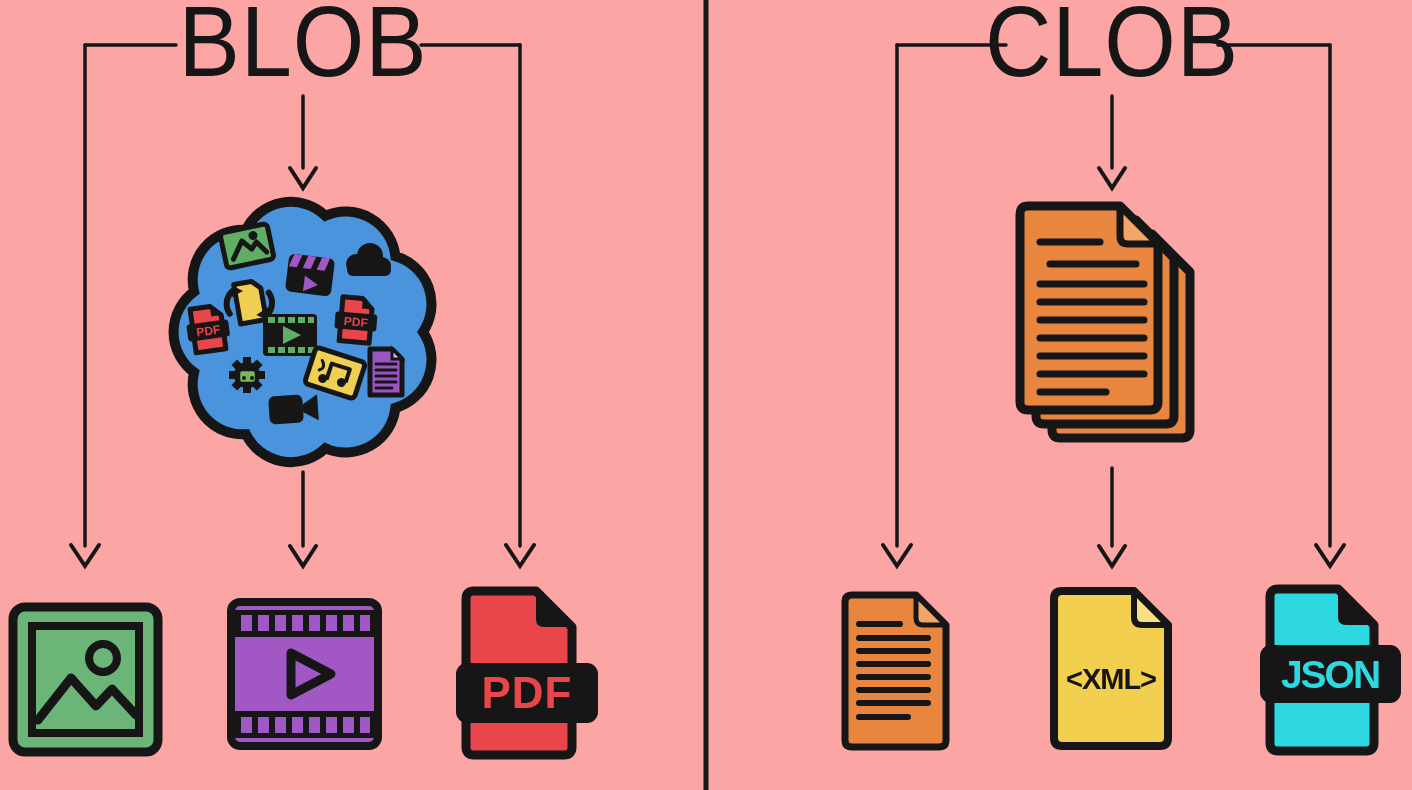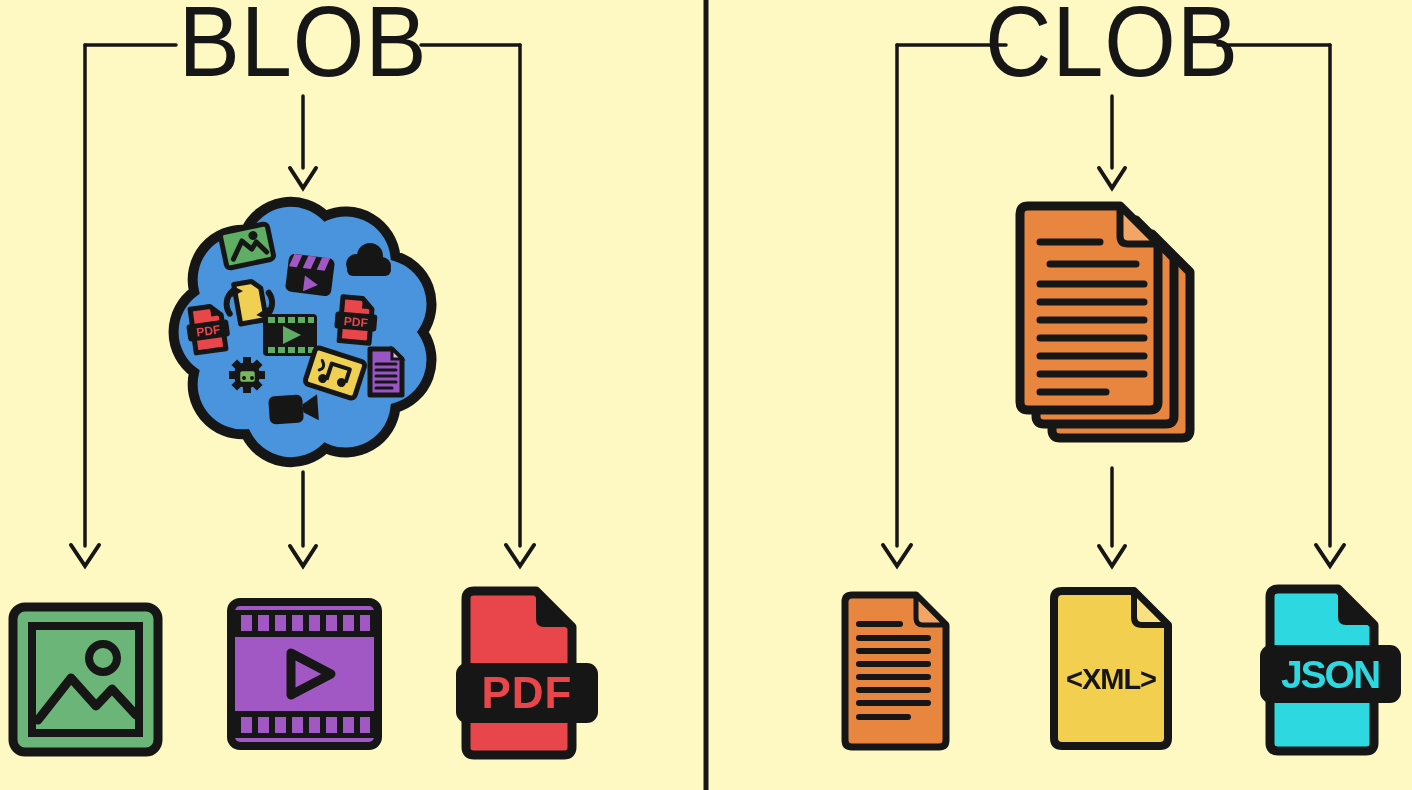--- a/index.html
+++ b/index.html
@@ -1,17 +1,17 @@
 <!DOCTYPE html>
 <html><head>
 <meta charset="utf-8">
 <style>
   html,body{margin:0;padding:0;background:#ffffff;}
   .canvas{
-    position:relative;width:1412px;height:790px;background:#fef9c3;
+    position:relative;width:1412px;height:790px;background:#fca5a5;
     overflow:hidden;font-family:"Liberation Sans",sans-serif;
   }
   .panel-title{
     position:absolute;top:-14px;height:110px;text-align:center;
     font-size:100px;font-weight:normal;color:#161616;line-height:110px;
     transform:scaleX(0.92);letter-spacing:1px;
   }
   .title-left{left:0;width:606px;}
   .title-right{left:812px;width:600px;}
   .abs{position:absolute;}

